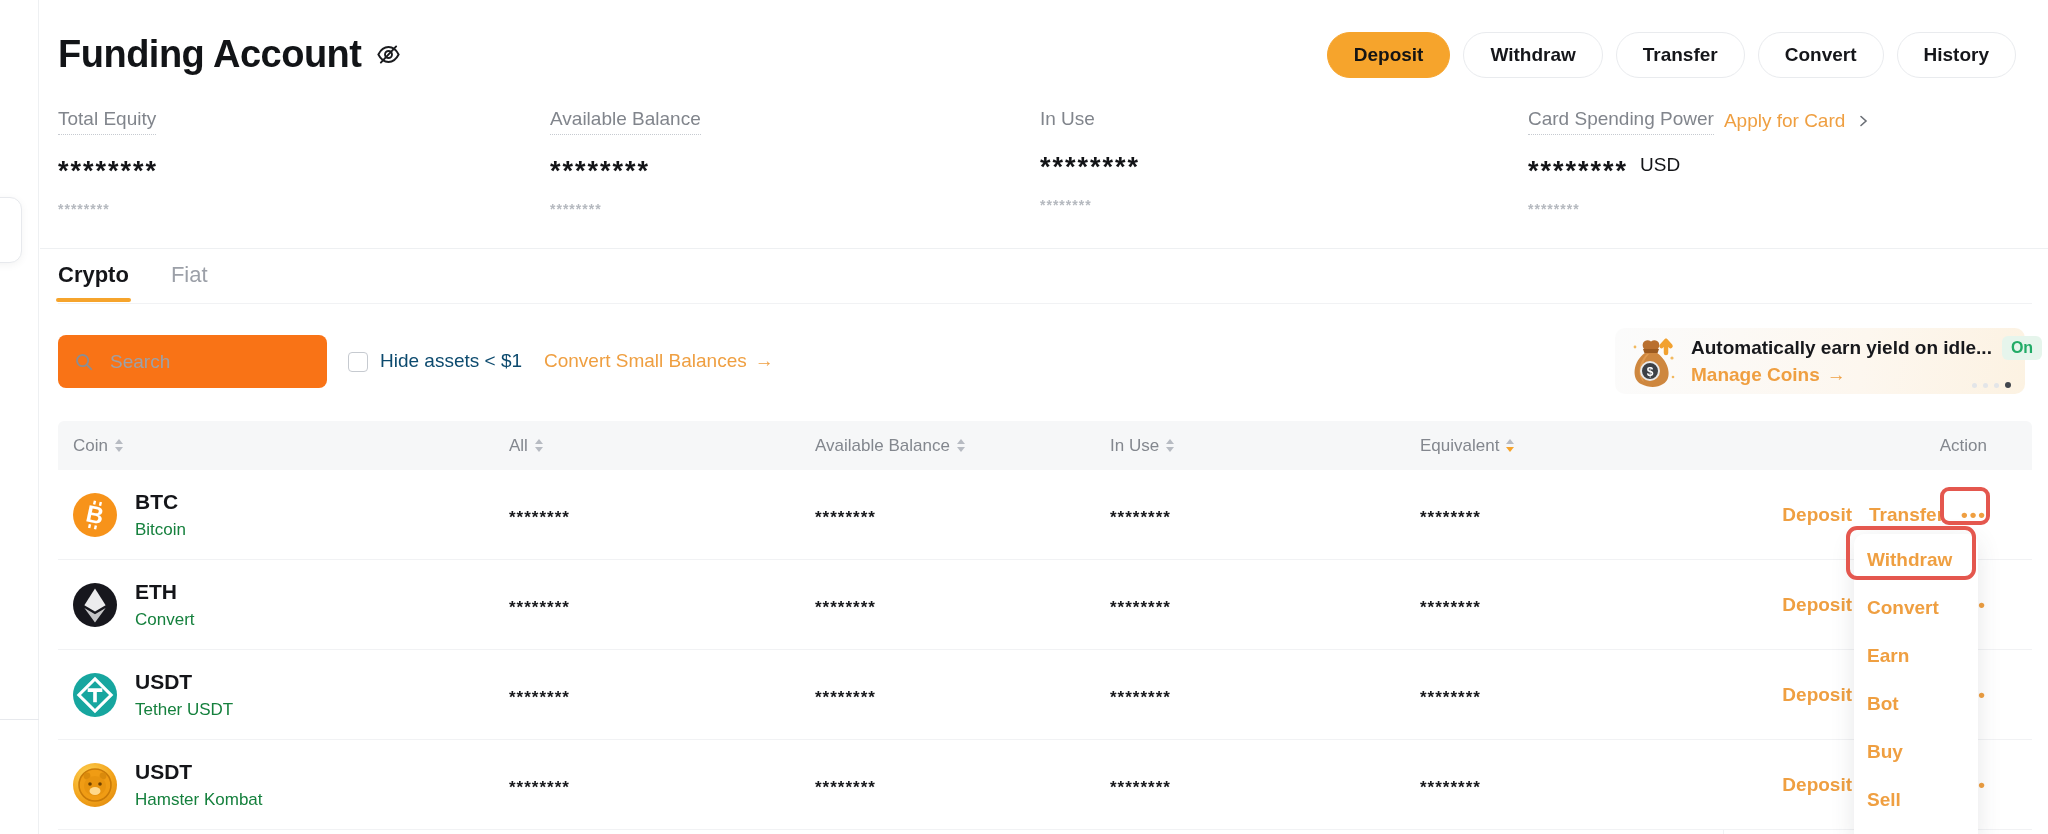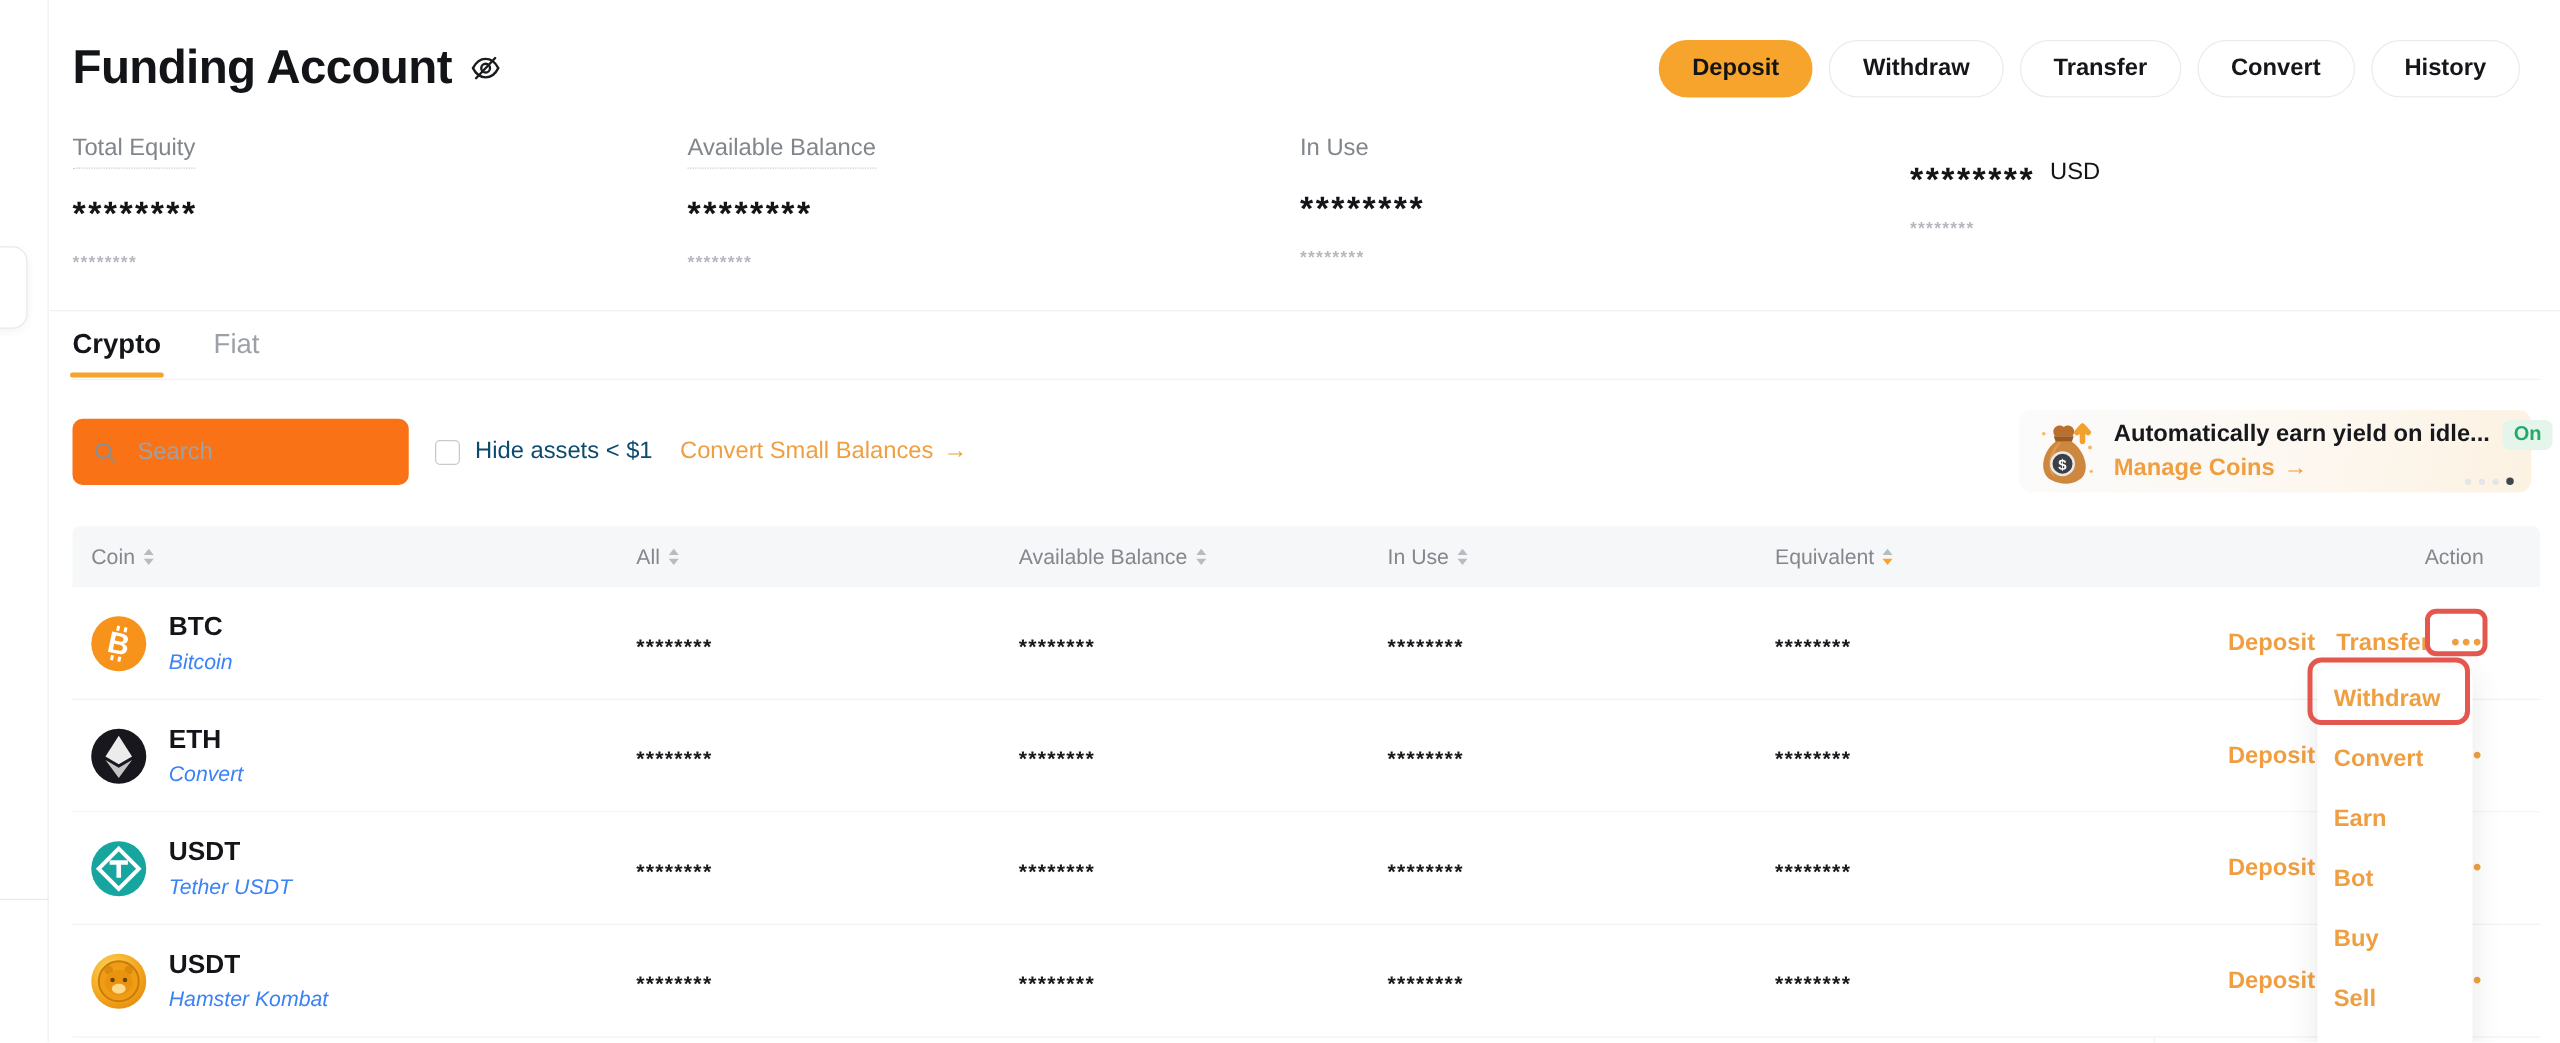--- a/index.html
+++ b/index.html
@@ -86,21 +86,21 @@
   .sort .down{border-top:5px solid #b7bbc2;}
   .sort.desc .down{border-top-color:var(--accent);}
 
   .coin-cell{display:flex;align-items:center;gap:18px;}
   .coin-ic{width:44px;height:44px;border-radius:50%;display:flex;align-items:center;justify-content:center;flex:0 0 44px;overflow:hidden;}
   .ic-btc{background:#f7931a;}
   .ic-eth{background:#17171d;}
   .ic-usdt{background:#17a69f;}
   .ic-hmstr{background:radial-gradient(circle at 38% 32%,#ffd95e 0%,#f3a41c 55%,#d97e06 100%);}
   .coin-sym{font-size:21px;font-weight:700;color:#141519;line-height:1.25;}
-  .coin-name{font-size:17px;color:#3b82f6;line-height:1.3;margin-top:3px;font-style:italic;}
+  .coin-name{font-size:17px;color:#15803d;line-height:1.3;margin-top:3px;}
   .mask{font-size:17px;font-weight:700;letter-spacing:1px;display:inline-block;transform:translateY(3px);color:#17181c;}
 
   .row-actions{display:flex;gap:17px;align-items:center;}
   .action-link{font-size:19px;font-weight:600;color:var(--link);cursor:pointer;white-space:nowrap;}
   .more-dots{letter-spacing:2px;font-weight:800;}
 
   
   .dropdown{position:absolute;left:1854px;top:534px;width:124px;height:310px;background:#fff;border-radius:10px;box-shadow:0 6px 24px rgba(60,64,70,.12);padding-top:2px;z-index:10;}
   .dd-item{height:48px;display:flex;align-items:center;padding-left:13px;font-size:19px;font-weight:600;color:var(--link);cursor:pointer;}
 
@@ -163,20 +163,29 @@
   <div class="stat" style="left:1040px">
     <div class="stat-label-row">
         <span class="stat-label">In Use</span>
       </div>
     <div class="stat-value-row">
         <span class="mask-big">********</span>
       </div>
     <div class="stat-sub">********</div>
   </div>
   <div class="stat" style="left:1528px">
+    <div class="stat-label-row">
+      <span class="stat-label dotted">Card Spending Power</span>
+      <span class="stat-link">Apply for Card</span>
+      <span>
+        <svg width="16" height="16" viewBox="0 0 16 16" fill="none" stroke="#6b6f76" stroke-width="1.6" stroke-linecap="round">
+            <polyline points="6,3.5 11,8 6,12.5"></polyline>
+          </svg>
+      </span>
+    </div>
     <div class="stat-value-row">
       <span class="mask-big">********</span>
       <span class="stat-unit">USD</span>
     </div>
     <div class="stat-sub">********</div>
   </div>
 
   <div class="hr"></div>
 
   <div class="tabs">

